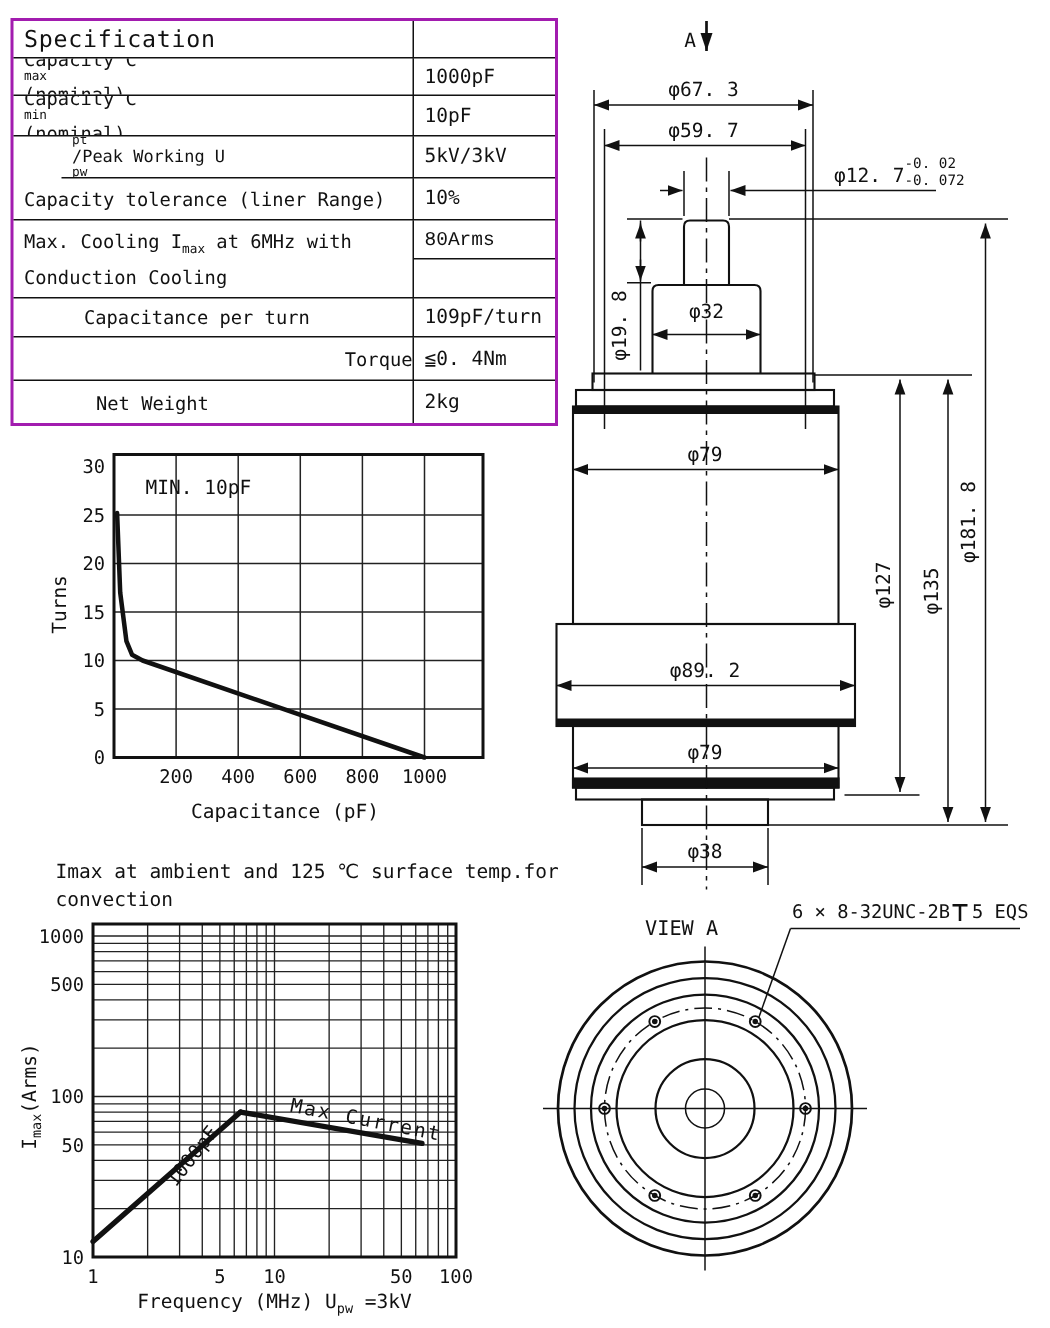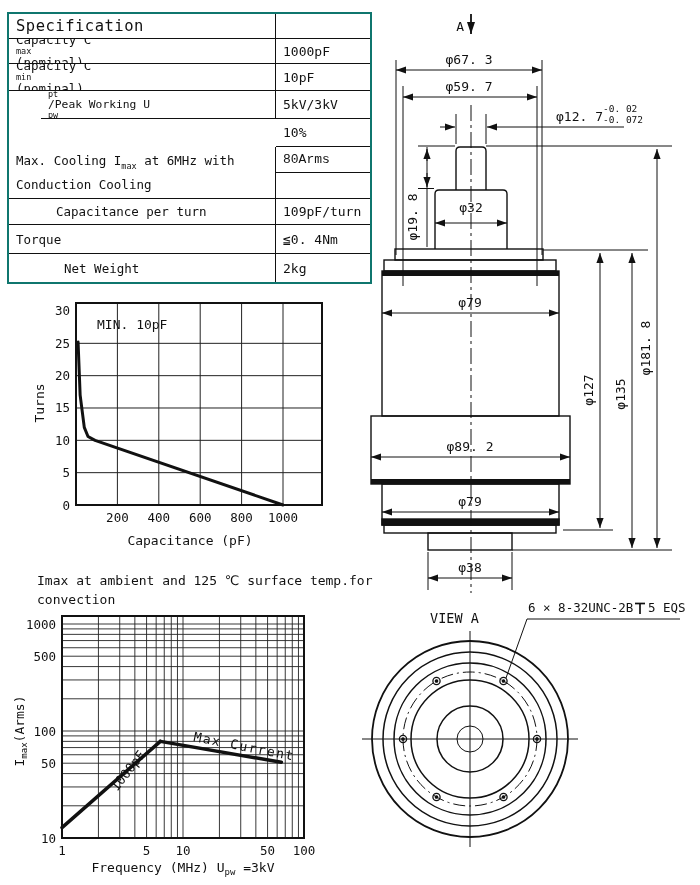--- a/index.html
+++ b/index.html
@@ -1,20 +1,20 @@
 <!DOCTYPE html>
 <html><head>
 <meta charset="utf-8">
 <style>
   html,body{margin:0;padding:0;background:#fff}
   #page{position:relative;width:700px;height:885px;background:#fff;font-family:"DejaVu Sans Mono","DejaVu Sans",monospace;color:#111}
   #spec-table{position:absolute;left:7px;top:12px;width:361px;display:grid;
     grid-template-columns:267px 94px;
     grid-template-rows:25px 25px 27px 28px 28px 26px 26px 26px 29px 28px;
-    border:2px solid #0f766e;background:#fff}
+    border:2px solid #a21caf;background:#fff}
   .cell{border-right:1.4px solid #111;border-bottom:1.4px solid #111;display:flex;flex-direction:column;justify-content:center;
     padding-left:7px;font-size:12.5px;overflow:hidden;white-space:nowrap;color:#111}
   .cell.c2{border-right:none;font-size:13px}
   .cell.rb{border-bottom:none}
   .cell.header{font-size:15.5px;letter-spacing:.5px}
   .cell.fit{font-size:11.3px}
   .cell sub{font-size:8.5px;line-height:1}
   .cell.two div{line-height:24px}
   svg{position:absolute;overflow:visible}
   svg text{font-family:"DejaVu Sans Mono","DejaVu Sans",monospace;fill:#111;font-size:13px}
@@ -39,32 +39,35 @@
         <sub>min</sub>
         <span>(nominal)</span>
       </div>
       <div class="cell c2" style="grid-area: 3 / 2;">10pF</div>
       <div class="cell fit " style="grid-area: 4 / 1; margin-left: 32px;">
         <sub>pt</sub>
         <span>/Peak Working U</span>
         <sub>pw</sub>
       </div>
       <div class="cell c2" style="grid-area: 4 / 2;">5kV/3kV</div>
+      <div class="cell" style="grid-area: 5 / 1;">
+        <span>Capacity tolerance (liner Range)</span>
+      </div>
       <div class="cell c2" style="grid-area: 5 / 2;">10%</div>
       <div class="cell two" style="grid-area: 6 / 1 / span 2;">
         <div><span>Max. Cooling I</span><sub>max</sub><span> at 6MHz with</span></div>
         <div><span>Conduction Cooling</span></div>
       </div>
       <div class="cell c2" style="grid-area: 6 / 2; font-family: Liberation Mono, monospace;">80Arms</div>
       <div class="cell c2" style="grid-area: 7 / 2;"></div>
       <div class="cell" style="grid-area: 8 / 1; padding-left: 47px;">
         <span>Capacitance per turn</span>
       </div>
       <div class="cell c2" style="grid-area: 8 / 2;">109pF/turn</div>
-      <div class="cell" style="grid-area: 9 / 1;">
+      <div class="cell" style="grid-area: 9 / 1; align-items: flex-end;">
         <span>Torque</span>
       </div>
       <div class="cell c2" style="grid-area: 9 / 2;">≦0. 4Nm</div>
       <div class="cell rb" style="grid-area: 10 / 1; margin-left: 48px;">
         <span>Net Weight</span>
       </div>
       <div class="cell c2 rb" style="grid-area: 10 / 2;">2kg</div>
     </div>
 
 <svg id="chart1-svg" style="left:30px;top:293px" width="322" height="262" viewBox="0 0 322 262">

